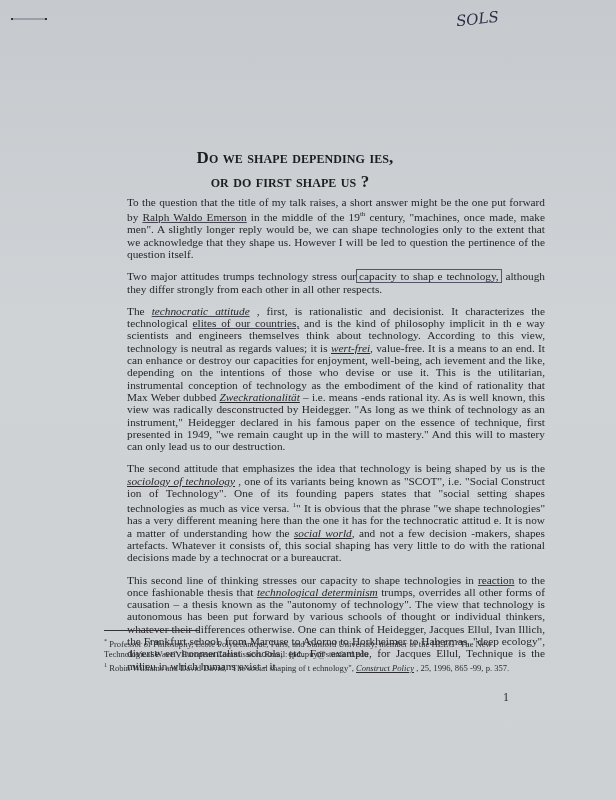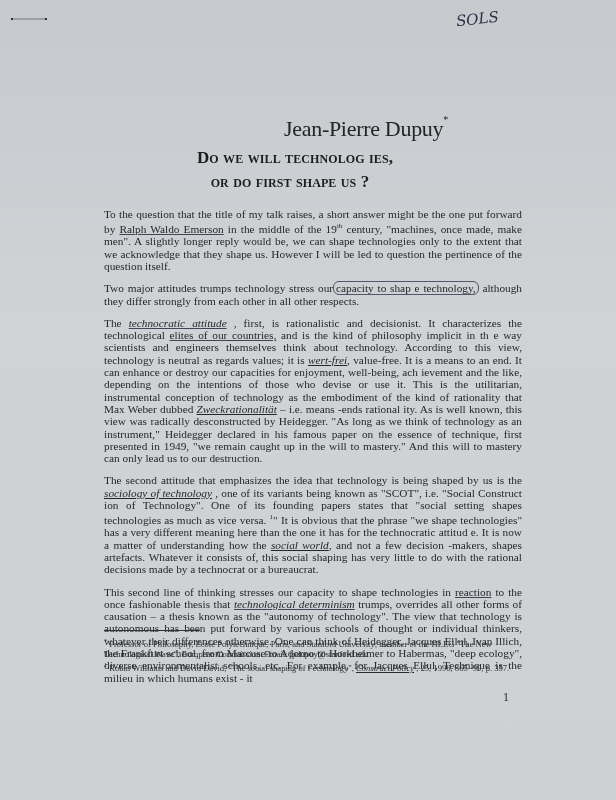--- a/index.html
+++ b/index.html
@@ -33,43 +33,42 @@
     font-variant: small-caps; letter-spacing: 0.1px;
   }
   .title.l1 { top: 146px; left: 110px; }
   .title.l2 { top: 170px; left: 105px; }
   .body {
     position: absolute; left: 104px; width: 418px;
     font-size: 11.3px; line-height: 12.3px; text-align: justify; color: #27272a;
   }
   .body p { margin: 0 0 10px 0; }
   .ul { text-decoration: underline; text-decoration-color: #445; }
-  .boxed { border: 1px solid #556; border-radius: 6px; padding: 0 2px; }
+  .boxed { border: 1px solid #556; border-radius: 0; padding: 0 2px; }
   em { font-style: italic; text-decoration: underline; }
   .rule { position: absolute; left: 104px; top: 630px; width: 96px; height: 1px; background: #333; }
   .footnotes {
     position: absolute; left: 104px; top: 636px; width: 420px;
     font-size: 8.6px; line-height: 10.6px; color: #2c2c2e;
   }
   .footnotes sup { font-size: 6px; }
   .pagenum { position: absolute; left: 503px; top: 690px; font-size: 12px; }
 </style>
 </head>
 <body>
 
 <div class="page">
   <div class="staple"></div>
   <div class="handwritten">SOLS</div>
 
-  <div class="author"><span>Jean-Pierre Dupuy</span><sup>*</sup></div>
 
-  <div class="title l1">Do we will technolog ies,</div>
+  <div class="title l1">Do we shape depending ies,</div>
   <div class="title l2">or do first shape us ?</div>
 
-  <div class="body" style="top:208px;">
+  <div class="body" style="top:196px;margin-left:23px;">
     <p><span>To the question that the title of my talk raises, a short answer might be the one put forward by </span><span class="ul">Ralph Waldo Emerson</span><span> in the middle of the 19</span><sup style="font-size:7px">th</sup><span> century, "machines, once made, make men". A slightly longer reply would be, we can shape technologies only to the extent that we acknowledge that they shape us. However I will be led to question the pertinence of the question itself.</span></p>
 
     <p><span>Two major attitudes trumps technology stress our</span><span class="boxed">capacity to shap e technology,</span><span> although they differ strongly from each other in all other respects.</span></p>
 
     <p><span>The </span><em class="ul">technocratic attitude</em><span> , first, is rationalistic and decisionist. It characterizes the technological </span><span class="ul">elites of our countries,</span><span> and is the kind of philosophy implicit in th e way scientists and engineers themselves think about technology. According to this view, technology is neutral as regards values; it is </span><em>wert-frei</em><span>, value-free. It is a means to an end. It can enhance or destroy our capacities for enjoyment, well-being, ach ievement and the like, depending on the intentions of those who devise or use it. This is the utilitarian, instrumental conception of technology as the embodiment of the kind of rationality that Max Weber dubbed </span><em>Zweckrationalität</em><span> – i.e. means -ends rational ity. As is well known, this view was radically desconstructed by Heidegger. "As long as we think of technology as an instrument," Heidegger declared in his famous paper on the essence of technique, first presented in 1949, "we remain caught up in the will  to mastery." And this will to mastery can only lead us to our destruction.</span></p>
 
     <p><span>The second attitude that emphasizes the idea that technology is being shaped by us is the </span><em>sociology of technology</em><span> , one of its variants being known as "SCOT", i.e. "Social Construct ion of Technology". One of its founding papers states that "social setting shapes technologies as much as vice versa. </span><sup style="font-size:7px">1</sup><span>" It is obvious that the phrase "we shape technologies" has a very different meaning here than the one it has for the technocratic attitud e. It is now a matter of understanding how the </span><em>social world</em><span>, and not a few decision -makers, shapes artefacts. Whatever it consists of, this social shaping has very little to do with the rational decisions made by a technocrat or a bureaucrat.</span></p>
 
     <p><span>This second line of thinking stresses our capacity to shape technologies in </span><span class="ul">reaction</span><span> to the once fashionable thesis that </span><em class="ul">technological determinism</em><span> trumps, overrides all other forms of causation – a thesis known as the "autonomy of technology". The view that technology  is autonomous has been put forward by various schools of thought or individual thinkers, whatever their differences otherwise. One can think of Heidegger, Jacques Ellul, Ivan Illich, the Frankfurt school, from Marcuse to Adorno to Horkheimer to Habermas,  "deep ecology", diverse environmentalist schools, etc. For example, for Jacques Ellul, Technique is the milieu in which humans exist - it</span></p>
   </div>

